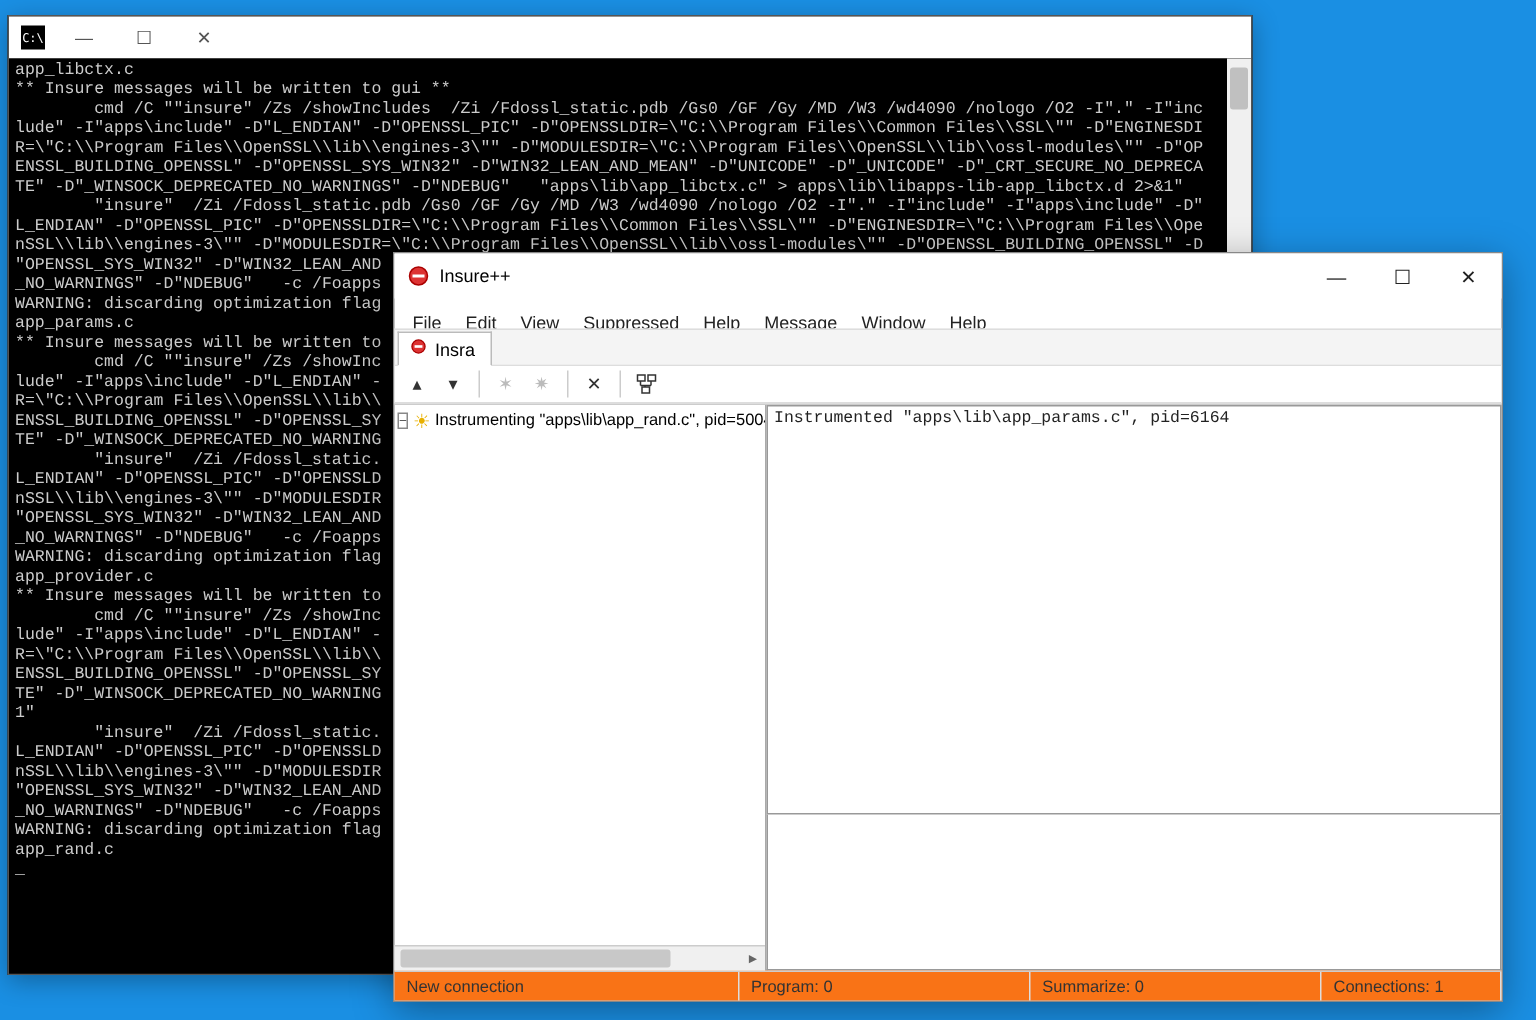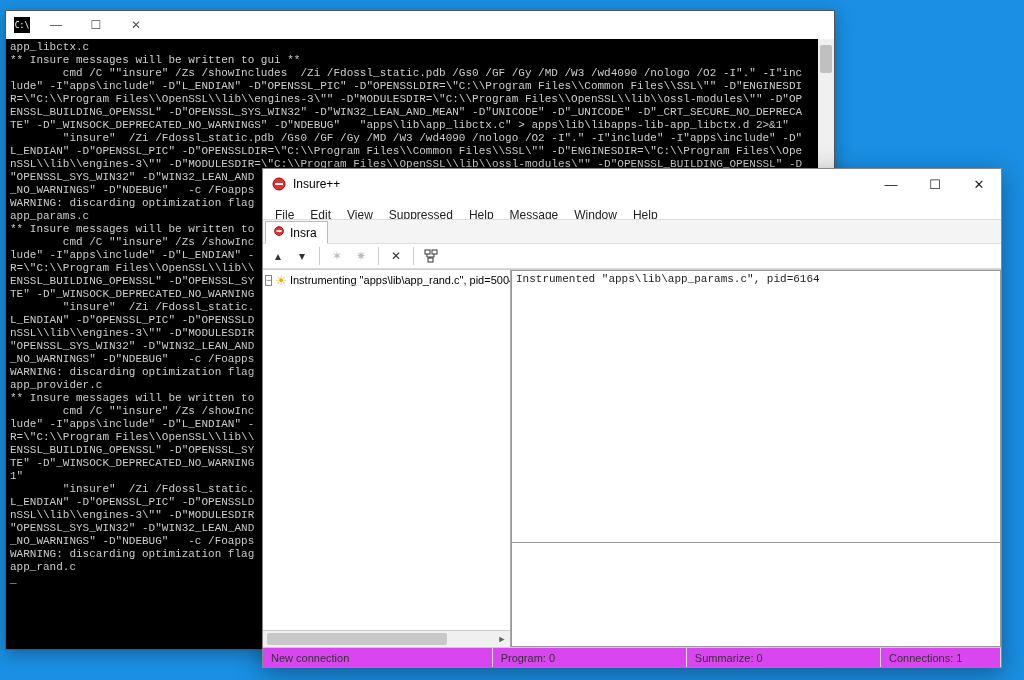--- a/index.html
+++ b/index.html
@@ -216,21 +216,21 @@
     border-top: none;
   }
 
   .ins-status {
     height: 20px;
     border-top: 1px solid #ccc;
     display: flex;
     align-items: center;
     font-size: 11px;
     color: #333;
-    background: #d946ef;
+    background: #f97316;
   }
   .ins-status .cell {
     border-right: 1px solid #ddd;
     padding: 0 8px;
     height: 100%;
     display: flex; align-items: center;
   }
   .ins-status .cell.grow { flex: 1; }
   .ins-status .cell:first-child { flex: 1.2; }
 </style>

